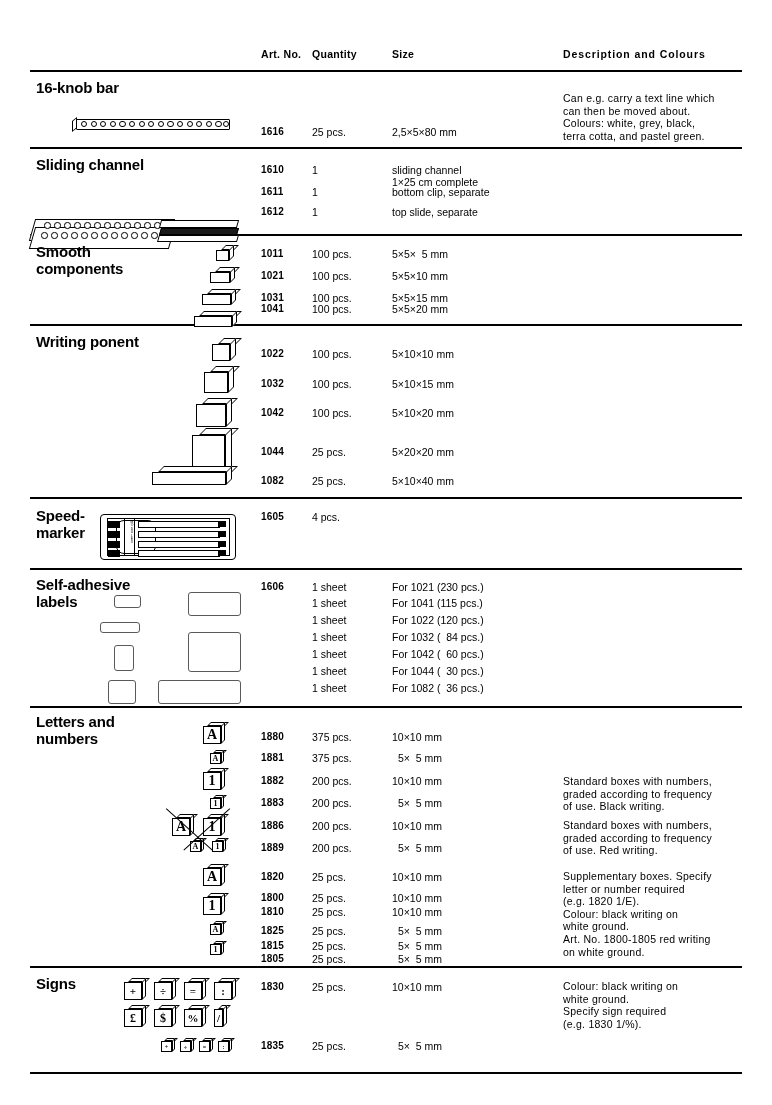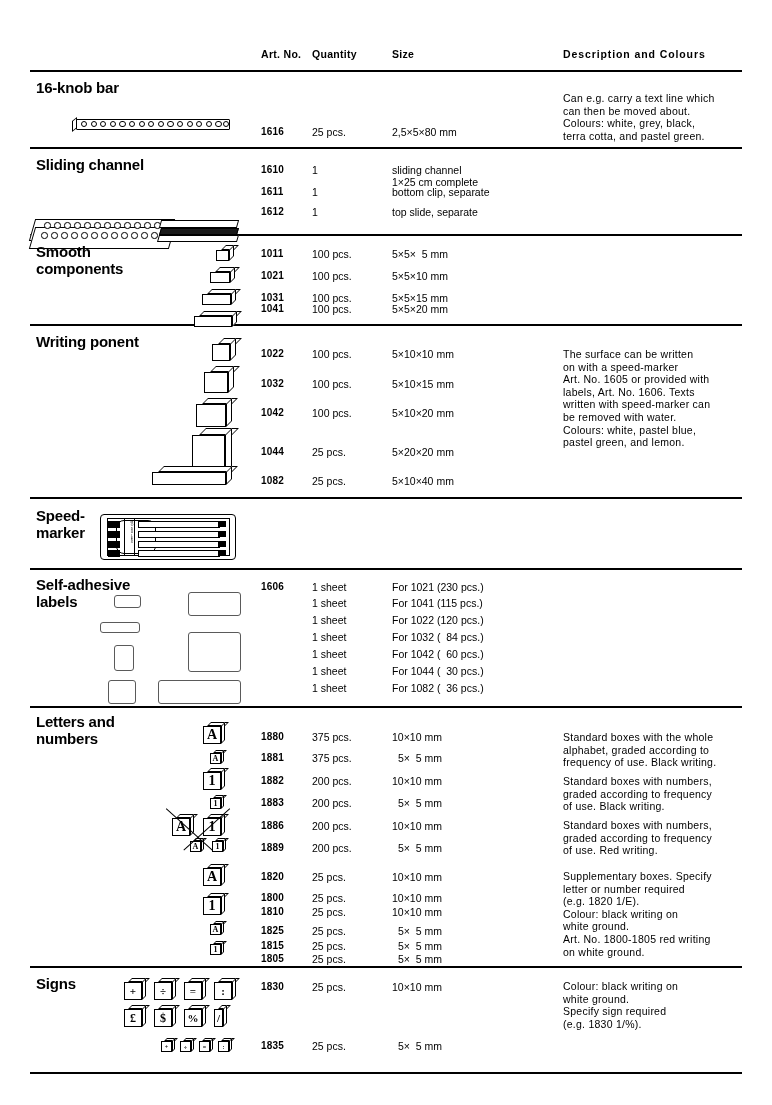--- a/index.html
+++ b/index.html
@@ -350,28 +350,20 @@
   <div class="row" style="top:446px">
     <span class="col-art">1044</span>
     <span class="col-qty">25 pcs.</span>
     <span class="col-size">5×20×20 mm</span>
   </div>
   <div class="row" style="top:475px">
     <span class="col-art">1082</span>
     <span class="col-qty">25 pcs.</span>
     <span class="col-size">5×10×40 mm</span>
   </div>
-  <div class="col-desc desc-block" style="top:348px; white-space:pre-line">The surface can be written
-on with a speed-marker
-Art. No. 1605 or provided with
-labels, Art. No. 1606. Texts
-written with speed-marker can
-be removed with water.
-Colours: white, pastel blue,
-pastel green, and lemon.</div>
 
   <div class="sect-title" style="top:507px; white-space:pre-line">Speed-
 marker</div>
 
   <div class="ill spm" style="left:100px; top:514px; width:136px; height:46px;">
     <div class="case"></div>
     <div class="inner"></div>
     <div class="cap"></div>
     <div class="nib" style="left:8px; top:7px;"></div>
     <div class="nib" style="left:8px; top:17px;"></div>
@@ -382,20 +374,25 @@
     <div class="pen" style="left:38px; top:7px; width:82px;"></div>
     <div class="pen" style="left:38px; top:17px; width:82px;"></div>
     <div class="pen" style="left:38px; top:27px; width:82px;"></div>
     <div class="pen" style="left:38px; top:36px; width:82px;"></div>
     <div class="tip" style="left:118px; top:7px;"></div>
     <div class="tip" style="left:118px; top:17px;"></div>
     <div class="tip" style="left:118px; top:27px;"></div>
     <div class="tip" style="left:118px; top:36px;"></div>
   </div>
 
+  <div class="row" style="top:511px">
+    <span class="col-art">1605</span>
+    <span class="col-qty">4 pcs.</span>
+    <span class="col-size"></span>
+  </div>
 
   <div class="sect-title" style="top:576px; white-space:pre-line">Self-adhesive
 labels</div>
 
   <div class="ill" style="left:60px; top:580px; width:200px; height:120px;">
     <div class="lbl" style="left:54px; top:15px;  width:27px; height:13px;"></div>
     <div class="lbl" style="left:40px; top:42px;  width:40px; height:11px;"></div>
     <div class="lbl" style="left:54px; top:65px;  width:20px; height:26px;"></div>
     <div class="lbl" style="left:48px; top:100px; width:28px; height:24px;"></div>
     <div class="lbl" style="left:128px; top:12px; width:53px; height:24px;"></div>
@@ -562,23 +559,20 @@
     <span class="col-art">1815</span>
     <span class="col-qty">25 pcs.</span>
     <span class="col-size" style="white-space:pre; padding-left:6px">5×  5 mm</span>
   </div>
   <div class="row" style="top:953px">
     <span class="col-art">1805</span>
     <span class="col-qty">25 pcs.</span>
     <span class="col-size" style="white-space:pre; padding-left:6px">5×  5 mm</span>
   </div>
 
-  <div class="col-desc desc-block" style="top:731px; white-space:pre-line">Standard boxes with the whole
-alphabet, graded according to
-frequency of use. Black writing.</div>
   <div class="col-desc desc-block" style="top:775px; white-space:pre-line">Standard boxes with numbers,
 graded according to frequency
 of use. Black writing.</div>
   <div class="col-desc desc-block" style="top:819px; white-space:pre-line">Standard boxes with numbers,
 graded according to frequency
 of use. Red writing.</div>
   <div class="col-desc desc-block" style="top:870px; white-space:pre-line">Supplementary boxes. Specify
 letter or number required
 (e.g. 1820 1/E).
 Colour: black writing on

